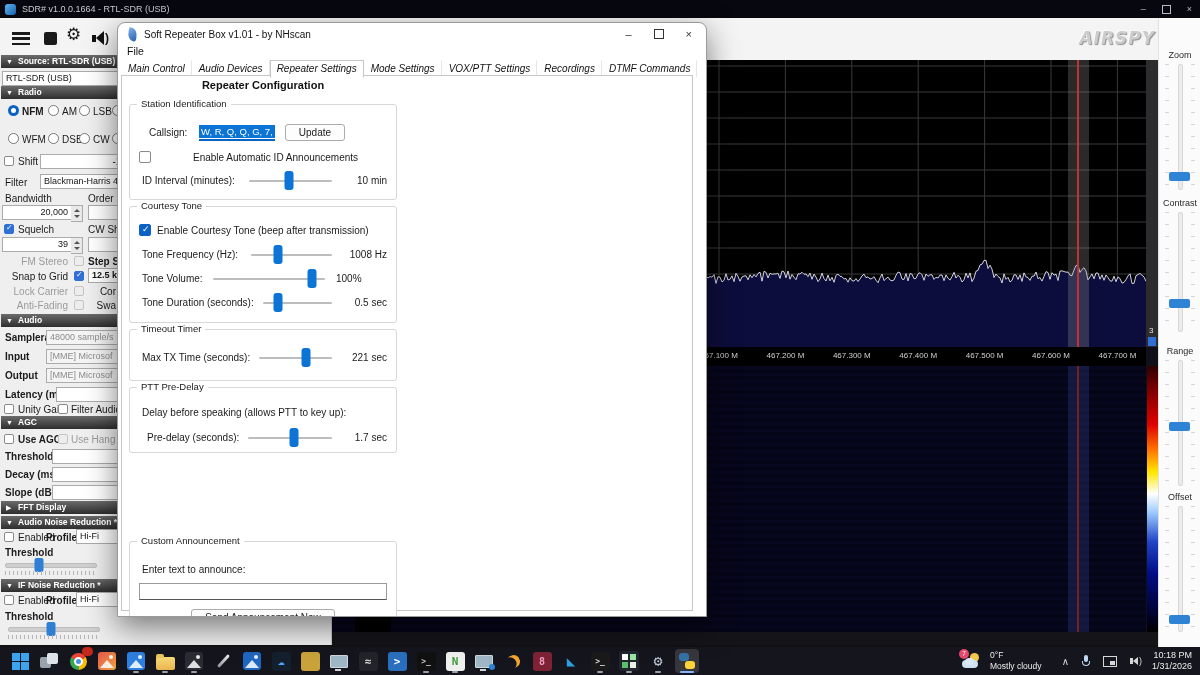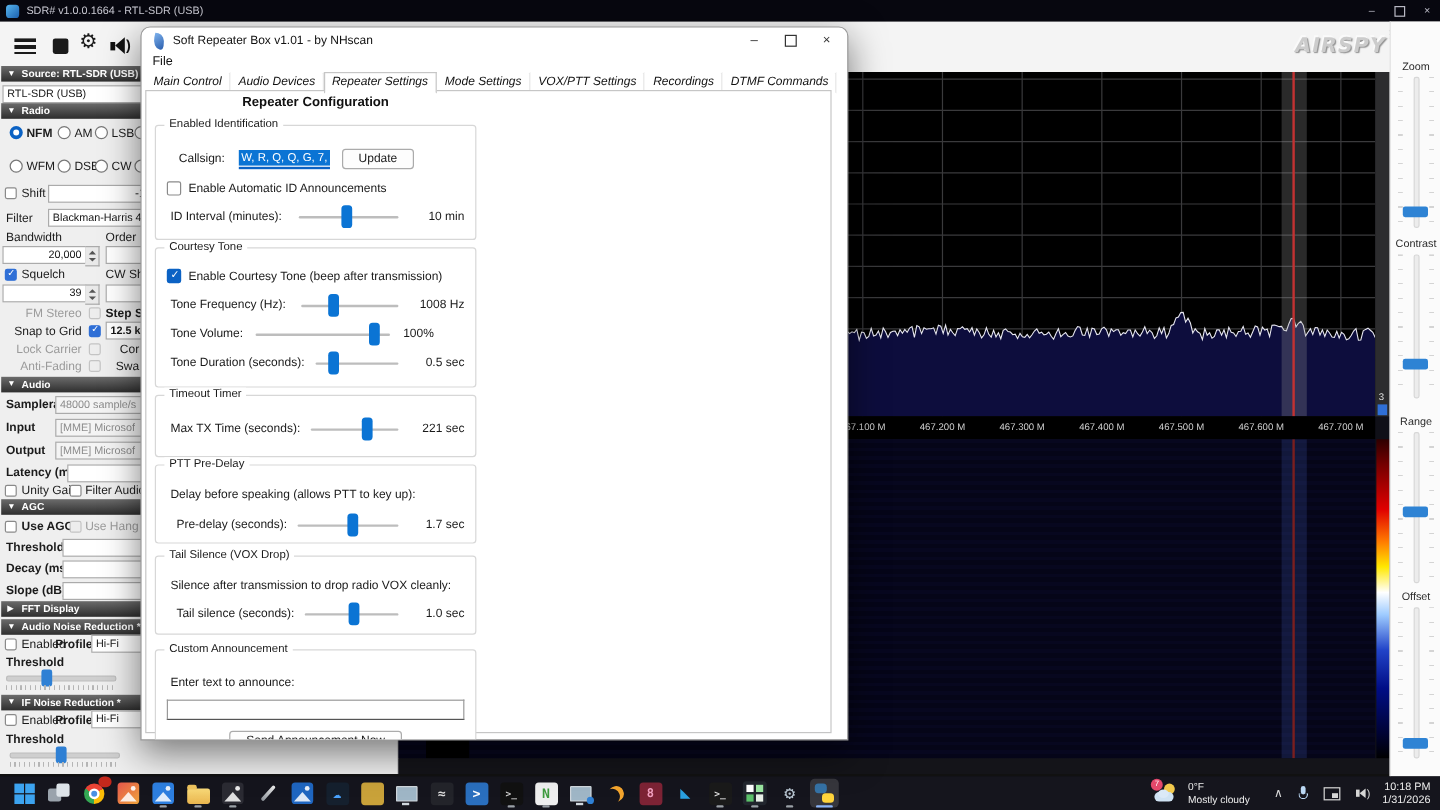--- a/index.html
+++ b/index.html
@@ -400,29 +400,29 @@
         <div class="tab active">Repeater Settings</div>
         <div class="tab">Mode Settings</div>
         <div class="tab">VOX/PTT Settings</div>
         <div class="tab">Recordings</div>
         <div class="tab">DTMF Commands</div>
       </div>
     <div class="tabpage"></div>
     <div class="dlg-head">Repeater Configuration</div>
 
     <div class="grp" style="top:81px;height:96px;">
-      <span class="grp-t">Enabled Identification</span>
+      <span class="grp-t">Station Identification</span>
       <div class="srow" style="margin-top:6px;">
         <span class="slbl" style="width:50px;margin-left:10px;">Callsign:</span>
         <div class="csfield">
             <span class="sel">W, R, Q, Q, G, 7,</span>
           </div>
         <span class="btn" style="margin-left:10px;">Update</span>
       </div>
-      <label class="crow" style="margin-top:10px;">
+      <label class="crow" style="margin-top:10px;gap:36px;">
         <span class="cb"></span>
         <span>Enable Automatic ID Announcements</span>
       </label>
       <div class="srow" style="margin-top:12px;">
         <span class="slbl" style="width:98px;margin-left:3px;">ID Interval (minutes):</span>
         <div class="strack">
             <div class="sthumb" style="left:48%;"></div>
           </div>
         <span class="sval">10 min</span>
       </div>
@@ -473,31 +473,20 @@
       <div style="font-size:10px;color:#1a1a1a;margin-top:6px;margin-left:3px;">Delay before speaking (allows PTT to key up):</div>
       <div class="srow" style="margin-top:14px;">
         <span class="slbl" style="width:92px;margin-left:8px;">Pre-delay (seconds):</span>
         <div class="strack">
             <div class="sthumb" style="left:55%;"></div>
           </div>
         <span class="sval">1.7 sec</span>
       </div>
     </div>
 
-    <div class="grp" style="top:440px;height:66px;">
-      <span class="grp-t">Tail Silence (VOX Drop)</span>
-      <div style="font-size:10px;color:#1a1a1a;margin-top:6px;margin-left:3px;">Silence after transmission to drop radio VOX cleanly:</div>
-      <div class="srow" style="margin-top:12px;">
-        <span class="slbl" style="width:98px;margin-left:8px;">Tail silence (seconds):</span>
-        <div class="strack">
-            <div class="sthumb" style="left:52%;"></div>
-          </div>
-        <span class="sval">1.0 sec</span>
-      </div>
-    </div>
 
     <div class="grp" style="top:518px;height:92px;">
       <span class="grp-t">Custom Announcement</span>
       <div style="font-size:10px;color:#1a1a1a;margin-top:9px;margin-left:3px;">Enter text to announce:</div>
       <div class="annin" style="margin-top:8px;"></div>
       <div style="text-align:center;margin-top:7px;">
         <span class="btn">Send Announcement Now</span>
       </div>
     </div>
   </div>

